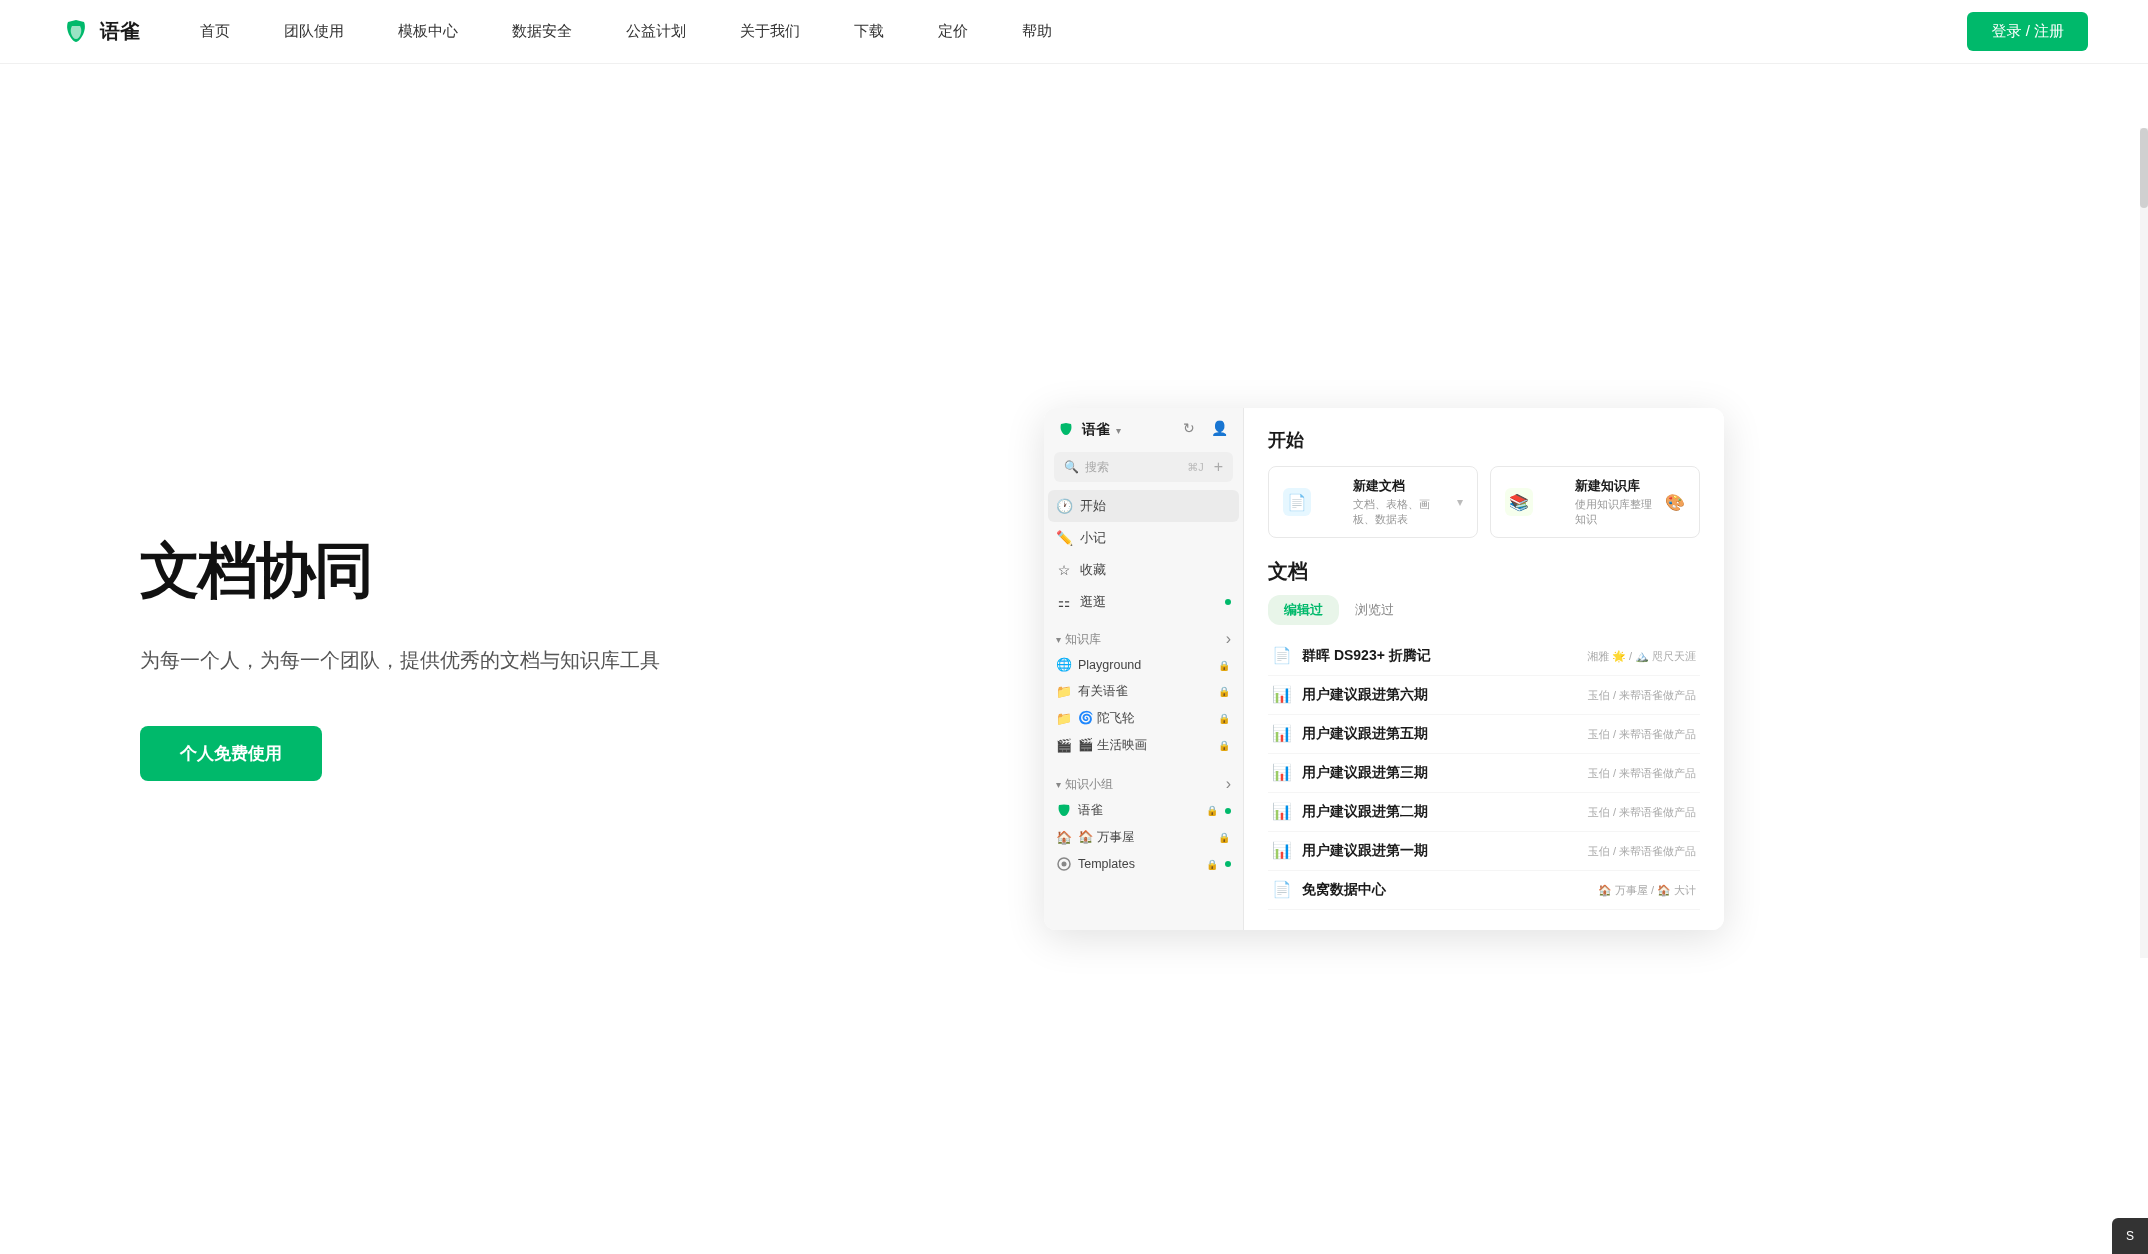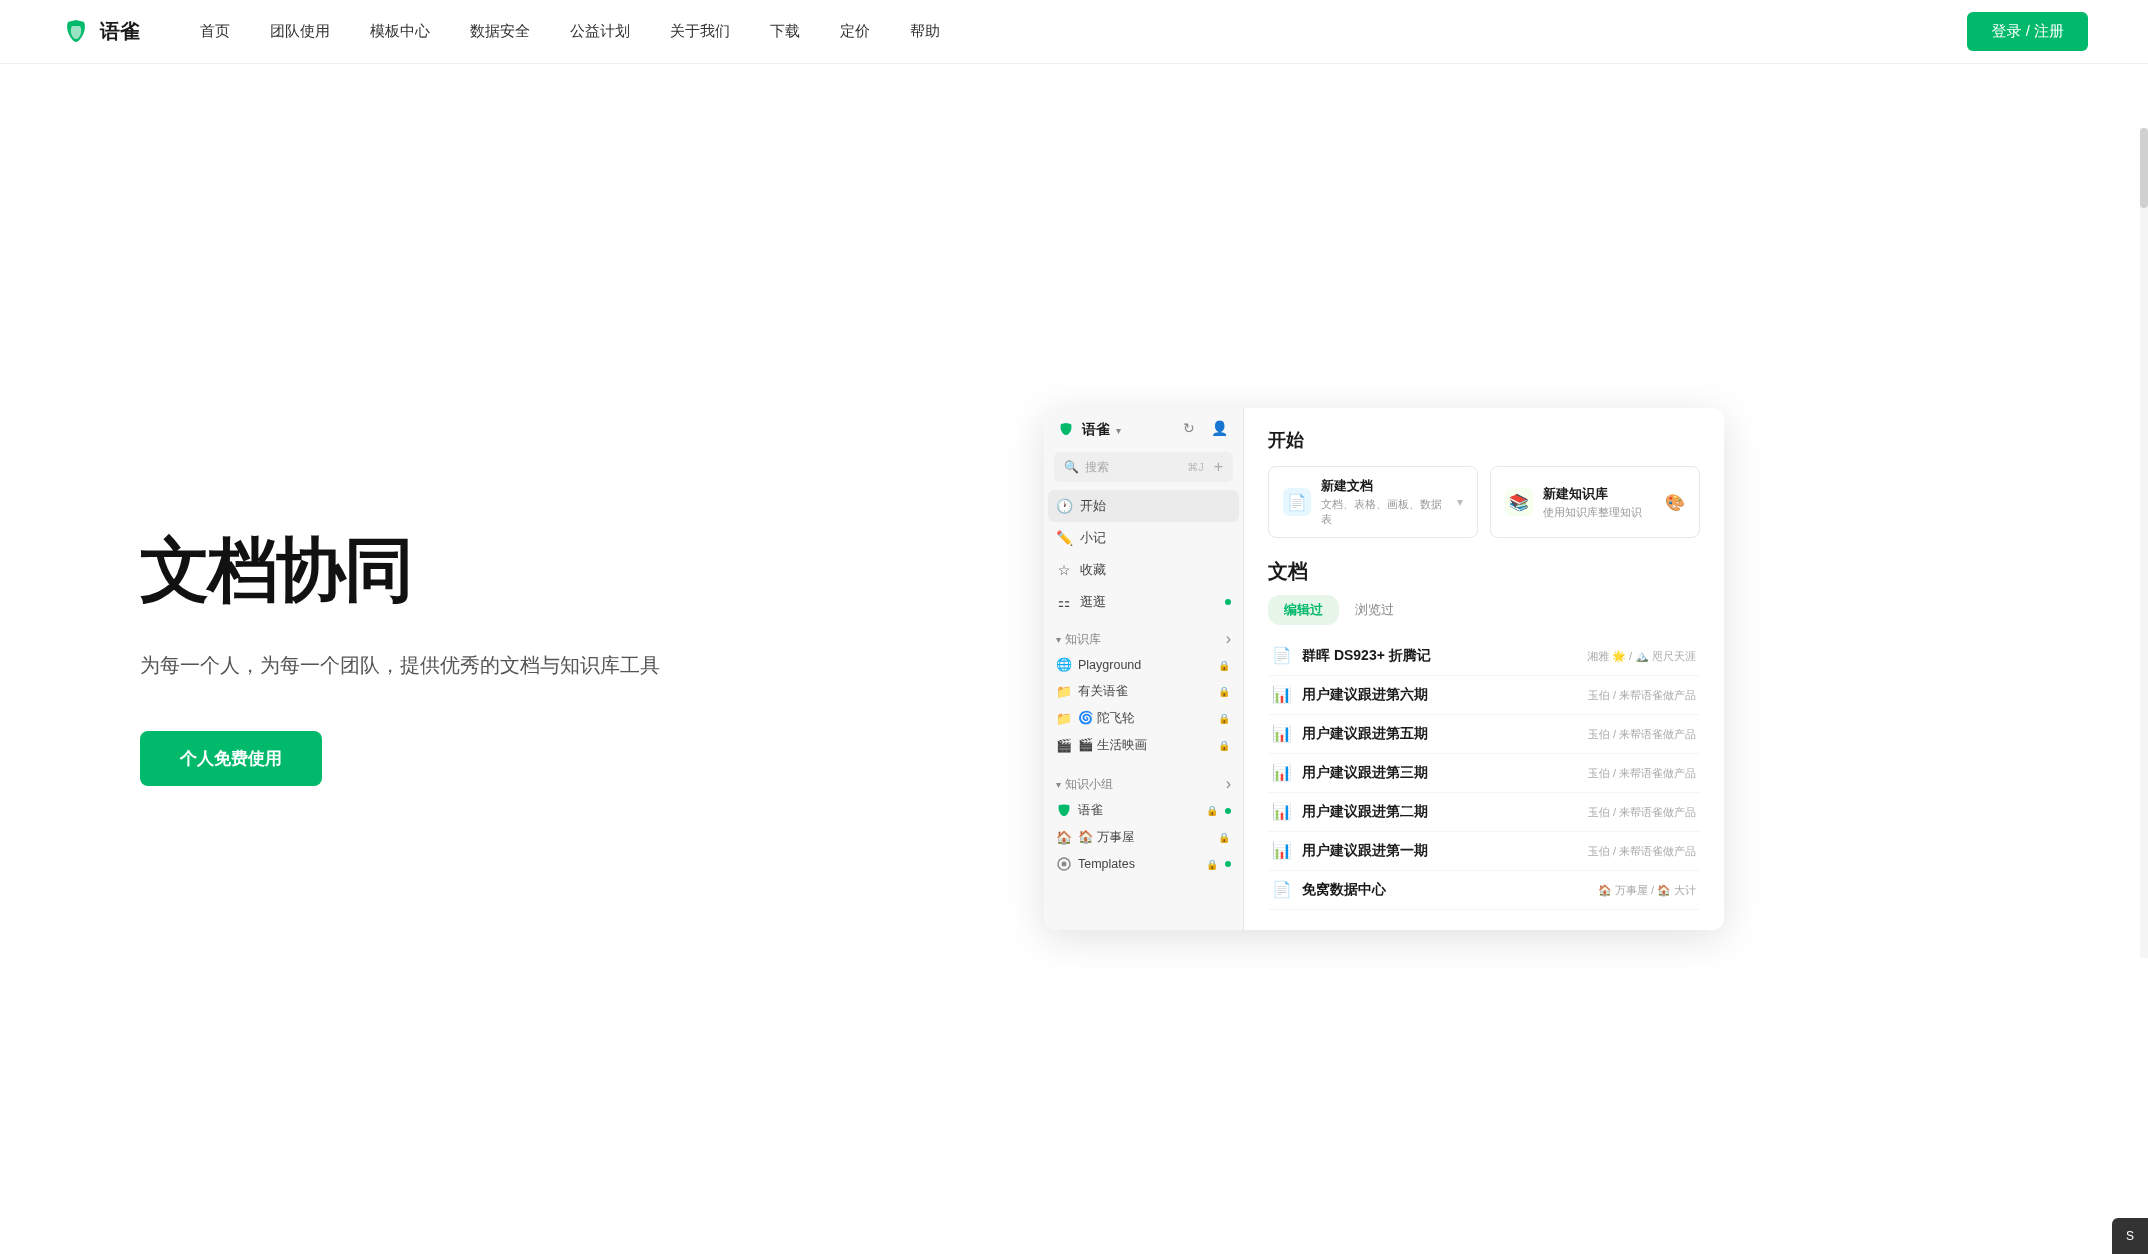--- a/index.html
+++ b/index.html
@@ -6,21 +6,21 @@
     body { font-family: -apple-system, BlinkMacSystemFont, 'PingFang SC', 'Microsoft YaHei', sans-serif; background: #fff; overflow-x: hidden; }
 
     
     .navbar {
       display: flex; align-items: center; padding: 0 60px; height: 64px;
       border-bottom: 1px solid #f0f0f0; position: relative; z-index: 10;
     }
     .logo { display: flex; align-items: center; gap: 8px; margin-right: 60px; }
     .logo-icon { width: 32px; height: 32px; }
     .logo-text { font-size: 20px; font-weight: 600; color: #1a1a1a; }
-    .nav-links { display: flex; gap: 40px; flex: 1; }
+    .nav-links { display: flex; gap: 54px; flex: 1; }
     .nav-link { font-size: 15px; color: #333; text-decoration: none; cursor: pointer; }
     .login-btn {
       background: #00b96b; color: #fff; border: none; padding: 10px 24px;
       border-radius: 6px; font-size: 15px; cursor: pointer; font-weight: 500;
     }
 
     
     .scrollbar-track {
       position: absolute; right: 0; top: 64px; width: 8px; height: 830px;
       background: #f5f5f5;
@@ -29,21 +29,21 @@
       position: absolute; top: 0; width: 8px; height: 80px;
       background: #d0d0d0; border-radius: 4px;
     }
 
     
     .hero {
       display: flex; align-items: center; padding: 60px 100px 60px 140px;
       min-height: calc(100vh - 64px); position: relative;
     }
     .hero-left { flex: 1; max-width: 580px; }
-    .hero-title { font-size: 70px; font-weight: 900; color: #111; line-height: 1.1; letter-spacing: -2px; margin-bottom: 40px; }
+    .hero-title { font-size: 60px; font-weight: 900; color: #111; line-height: 1.1; letter-spacing: -2px; margin-bottom: 40px; }
     .hero-subtitle { font-size: 20px; color: #555; margin-bottom: 50px; line-height: 1.6; }
     .hero-buttons { display: flex; gap: 20px; }
     .btn-primary {
       background: #00b96b; color: #fff; border: none; padding: 16px 40px;
       border-radius: 8px; font-size: 17px; cursor: pointer; font-weight: 600;
     }
     .btn-secondary {
       background: #fff; color: #333; border: 2px solid #ddd; padding: 16px 40px;
       border-radius: 8px; font-size: 17px; cursor: pointer; font-weight: 600;
     }
@@ -113,21 +113,21 @@
     .section-title { font-size: 18px; font-weight: 600; color: #1a1a1a; margin-bottom: 14px; }
 
     .action-cards { display: flex; gap: 12px; margin-bottom: 20px; }
     .action-card {
       flex: 1; border: 1px solid #e8e8e8; border-radius: 8px; padding: 10px 14px;
       display: flex; align-items: center; gap: 10px; cursor: pointer;
     }
     .action-card-icon { width: 28px; height: 28px; border-radius: 6px; display: flex; align-items: center; justify-content: center; font-size: 16px; }
     .action-card-icon.doc { background: #e6f7ff; color: #1677ff; }
     .action-card-icon.kb { background: #f6ffed; color: #52c41a; }
-    .action-card-info { flex: 1; }
+    .action-card-info { flex: 1; margin-left: 32px; }
     .action-card-title { font-size: 13px; font-weight: 600; color: #1a1a1a; }
     .action-card-desc { font-size: 11px; color: #999; margin-top: 2px; }
     .action-card-chevron { font-size: 12px; color: #bbb; }
 
     .doc-section-title { font-size: 20px; font-weight: 600; color: #1a1a1a; margin-bottom: 10px; }
     .doc-tabs { display: flex; gap: 0; margin-bottom: 12px; }
     .doc-tab {
       padding: 6px 16px; font-size: 13px; cursor: pointer; border-radius: 12px;
       color: #888; background: transparent; border: none;
     }

